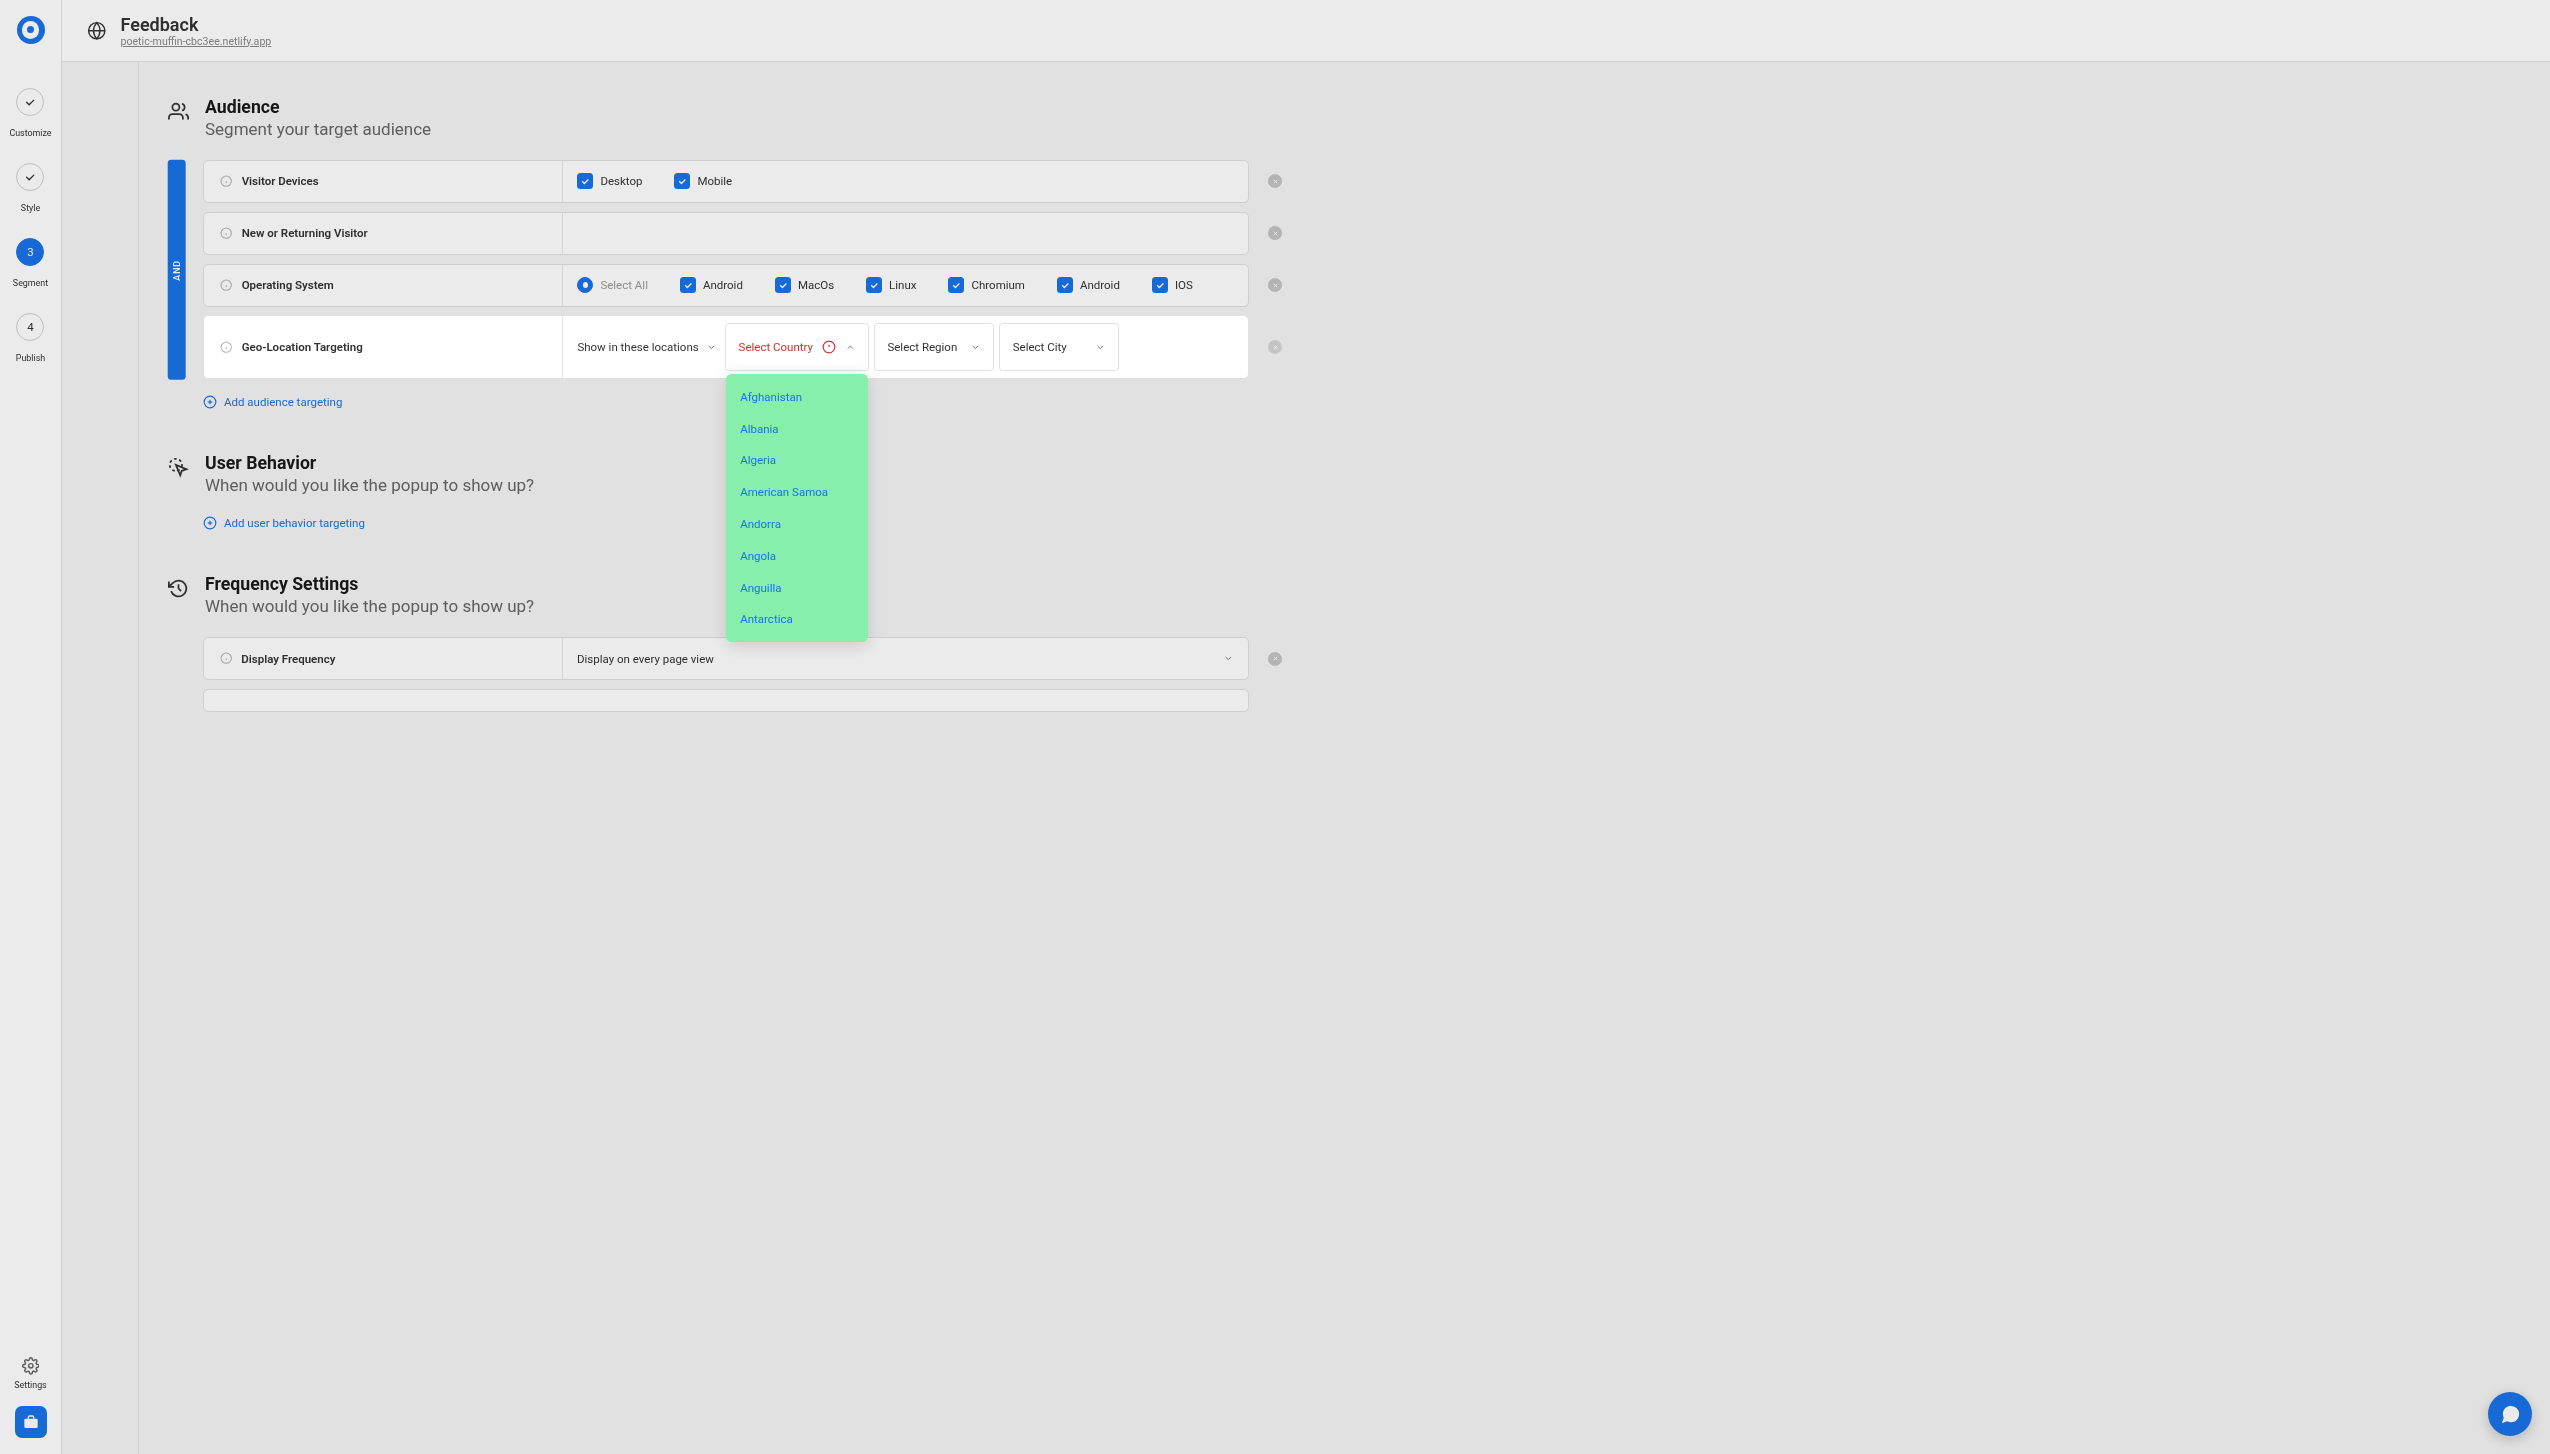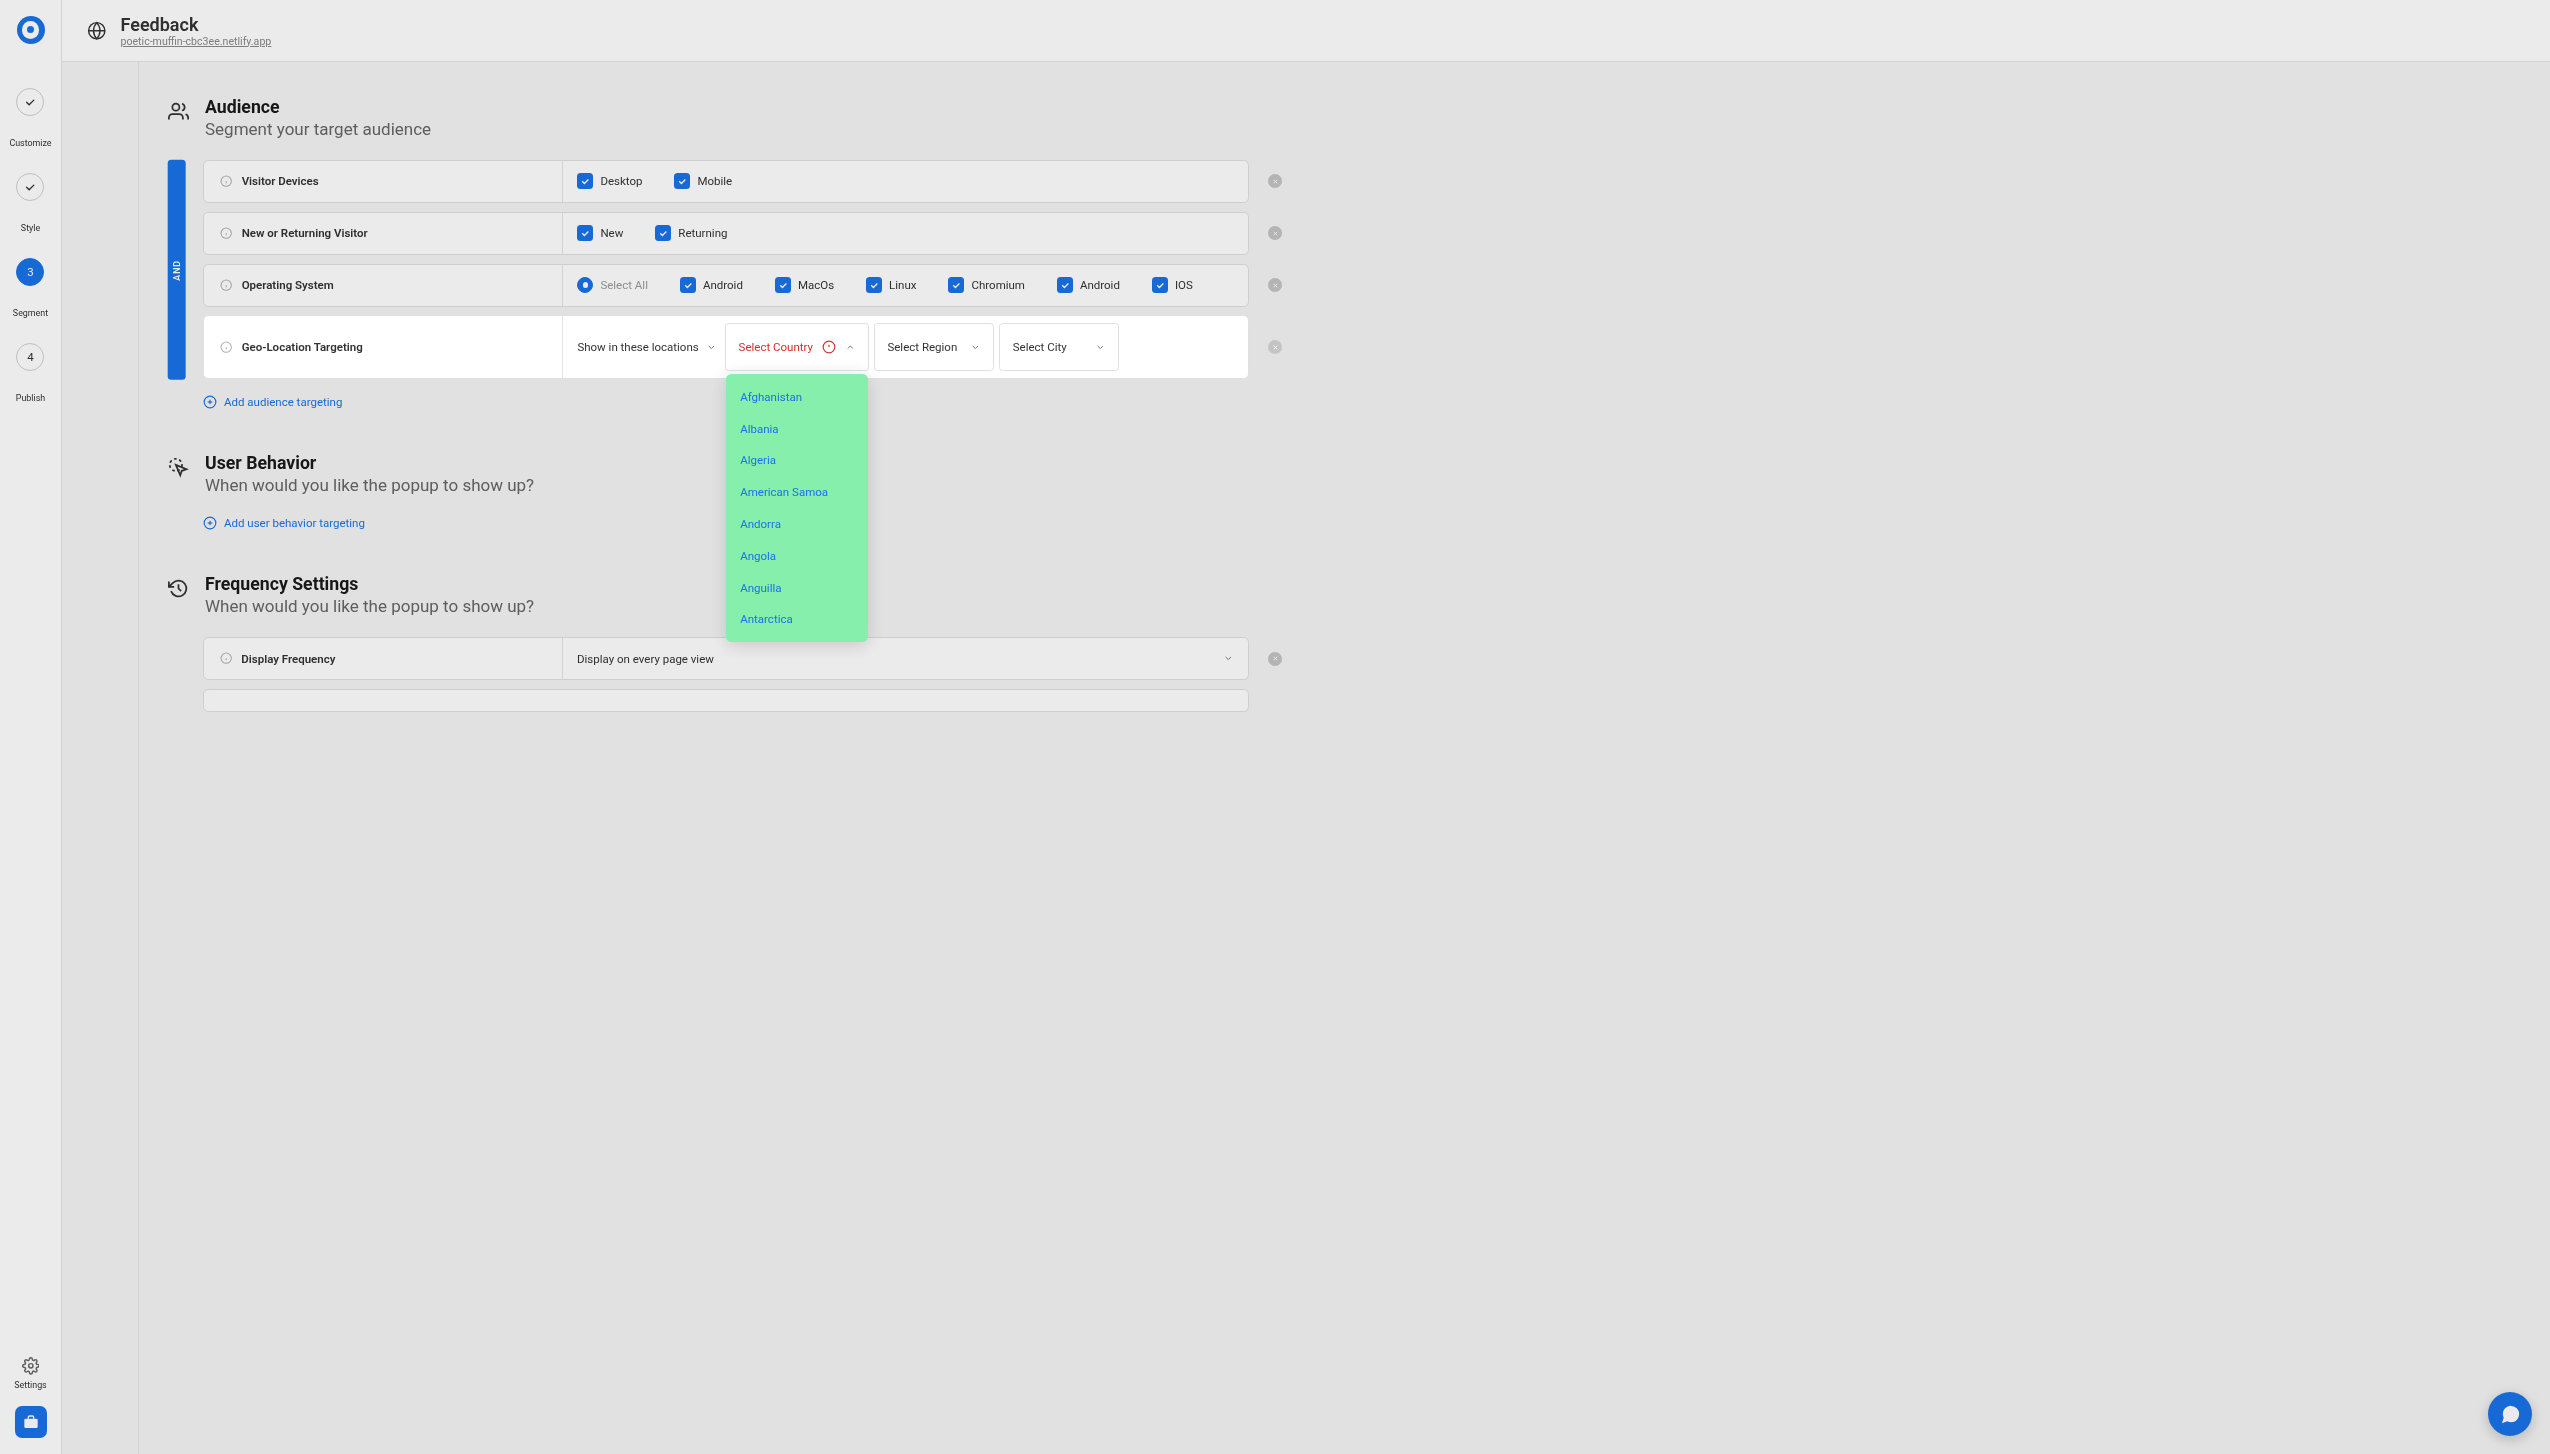--- a/index.html
+++ b/index.html
@@ -5,21 +5,21 @@
     * { margin: 0; padding: 0; box-sizing: border-box; font-family: -apple-system, BlinkMacSystemFont, 'Segoe UI', Roboto, sans-serif; }
     body { background: #f5f5f5; overflow: hidden; width: 2550px; height: 1454px; transform-origin: top left; }
     .app { display: flex; height: 100vh; width: 100vw; position: relative; }
     
     
     .sidebar-left { width: 62px; background: #fff; border-right: 0.9px solid #e5e5e5; display: flex; flex-direction: column; align-items: center; padding: 16px 0; position: relative; }
     .logo { width: 28px; height: 28px; border-radius: 50%; background: #1a73e8; display: flex; align-items: center; justify-content: center; margin-bottom: 44px; }
     .logo-inner { width: 17.7px; height: 17.7px; background: #fff; border-radius: 50%; position: relative; }
     .logo-inner::after { content: ''; position: absolute; width: 7px; height: 7px; background: #1a73e8; border-radius: 50%; top: 5.3px; left: 5.3px; }
     .nav-steps { display: flex; flex-direction: column; align-items: center; gap: 25px; }
-    .nav-step { display: flex; flex-direction: column; align-items: center; gap: 22px; cursor: pointer; }
+    .nav-step { display: flex; flex-direction: column; align-items: center; gap: 12px; cursor: pointer; }
     .nav-step-icon { width: 28px; height: 28px; border-radius: 50%; border: 0.9px solid #d0d0d0; display: flex; align-items: center; justify-content: center; font-size: 11.5px; color: #333; }
     .nav-step-icon.active { background: #1a73e8; border-color: #1a73e8; color: #fff; }
     .nav-step-icon.done { border-color: #d0d0d0; }
     .nav-step-label { font-size: 8.9px; color: #333; }
     .sidebar-bottom { margin-top: auto; display: flex; flex-direction: column; align-items: center; gap: 16px; }
     .settings-btn { display: flex; flex-direction: column; align-items: center; gap: 5.3px; cursor: pointer; }
     .briefcase-btn { width: 32px; height: 32px; border-radius: 7px; background: #1a73e8; display: flex; align-items: center; justify-content: center; cursor: pointer; }
     
     
     .header { position: absolute; top: 0; left: 62px; right: 0; height: 62px; background: #fff; border-bottom: 0.9px solid #e5e5e5; display: flex; align-items: center; padding: 0 25px; gap: 14px; }
@@ -209,38 +209,20 @@
 
             <div class="row">
               <div class="row-label">
                 <svg class="info-icon" viewBox="0 0 24 24" fill="none" stroke="#666" stroke-width="2">
                     <circle cx="12" cy="12" r="10"></circle>
                     <line x1="12" y1="16" x2="12" y2="12"></line>
                     <line x1="12" y1="8" x2="12.01" y2="8"></line>
                   </svg>
                 <span class="row-label-text">New or Returning Visitor</span>
               </div>
-              <div class="row-options">
-                <div class="checkbox-opt">
-                  <div class="checkbox">
-                      <svg width="10.6" height="10.6" viewBox="0 0 24 24" fill="none" stroke="#fff" stroke-width="3">
-                        <polyline points="5 12 10 17 19 8"></polyline>
-                      </svg>
-                    </div>
-                  <span class="opt-label">New</span>
-                </div>
-                <div class="checkbox-opt">
-                  <div class="checkbox">
-                      <svg width="10.6" height="10.6" viewBox="0 0 24 24" fill="none" stroke="#fff" stroke-width="3">
-                        <polyline points="5 12 10 17 19 8"></polyline>
-                      </svg>
-                    </div>
-                  <span class="opt-label">Returning</span>
-                </div>
-              </div>
               <div class="remove-btn">
                   <svg width="7" height="7" viewBox="0 0 24 24" stroke="#fff" stroke-width="3">
                     <line x1="18" y1="6" x2="6" y2="18"></line>
                     <line x1="6" y1="6" x2="18" y2="18"></line>
                   </svg>
                 </div>
             </div>
 
             <div class="row">
               <div class="row-label">

